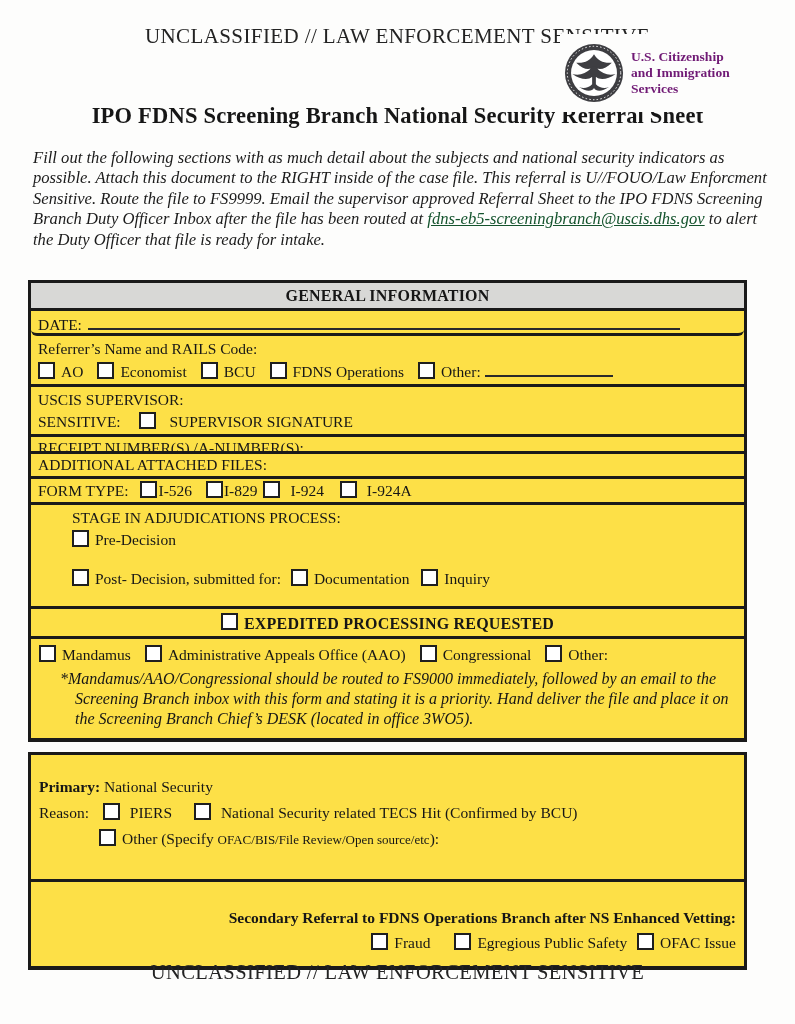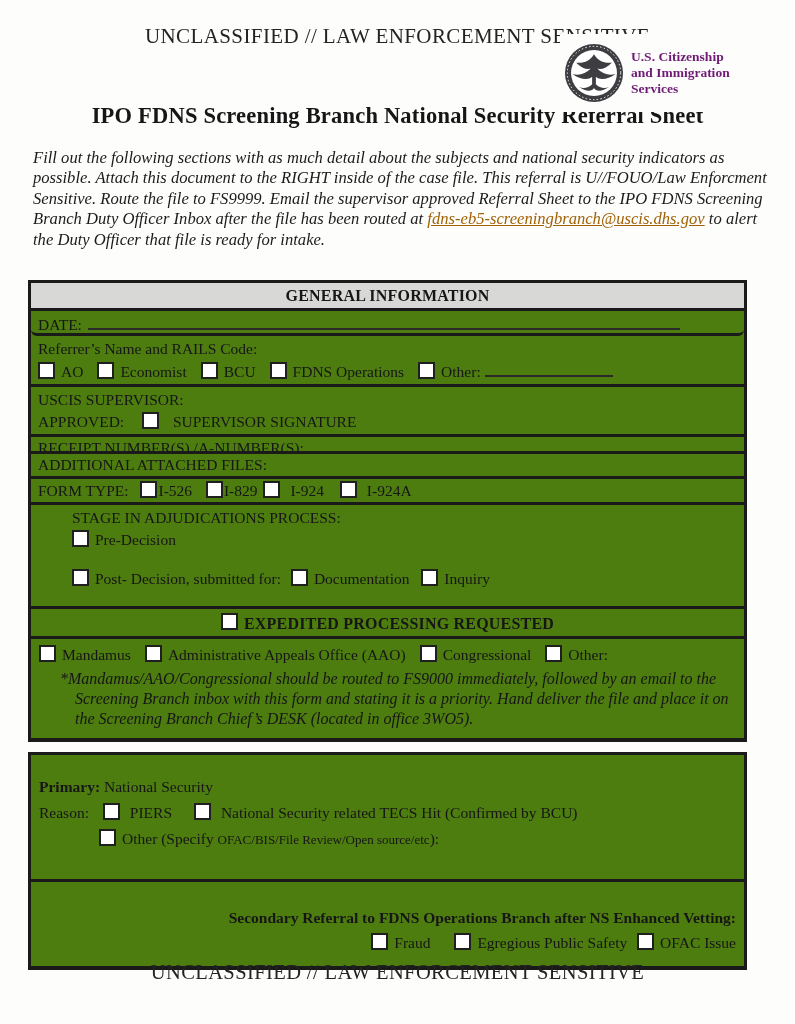--- a/index.html
+++ b/index.html
@@ -22,24 +22,24 @@
   
   .title{
     position:absolute;top:103px;left:0;width:100%;margin:0;text-align:center;
     font-size:22.5px;font-weight:bold;letter-spacing:.2px;
   }
   
   .intro{
     position:absolute;top:148px;left:33px;width:734px;margin:0;
     font-style:italic;font-size:16.6px;line-height:1.23;color:#1b1b1b;
   }
-  .intro .email{color:#a16207;text-decoration:underline;cursor:pointer;}
+  .intro .email{color:#14532d;text-decoration:underline;cursor:pointer;}
   
   .box{
-    position:absolute;left:28px;width:713px;background:#4d7c0f;
+    position:absolute;left:28px;width:713px;background:#fde047;
     border:3px solid #1a1a1a;border-bottom-width:4px;box-sizing:content-box;
   }
   .gen-box{top:280px;}
   .exp-box{top:606px;}
   .reason-box{top:752px;}
   .sec-header{
     text-align:center;font-weight:bold;font-size:16px;letter-spacing:.2px;
     padding:4px 0 3px;border-bottom:3px solid #1a1a1a;
   }
   .sec-header.gray{background:#d8d8d6;}
@@ -122,21 +122,21 @@
     <div class="row" style="height:51px;">
       <span class="line">Referrer’s Name and RAILS Code:</span>
       <span class="line">
         <span class="cb-group"><span class="cb"></span><span>AO</span></span><span class="cb-group"><span class="cb"></span><span>Economist</span></span><span class="cb-group"><span class="cb"></span><span>BCU</span></span><span class="cb-group"><span class="cb"></span><span>FDNS Operations</span></span><span class="cb-group"><span class="cb"></span><span>Other:</span><span class="fill-line other-line"></span></span>
       </span>
     </div>
 
     <div class="row" style="height:50px;">
       <span class="line">USCIS SUPERVISOR:</span>
       <span class="line">
-        <span>APPROVED:</span>
+        <span>SENSITIVE:</span>
         <span class="gap-sm"></span><span class="cb"></span>
         <span class="indent-label">SUPERVISOR SIGNATURE</span>
       </span>
     </div>
 
     <div class="row" style="height:17px;">
       <span>RECEIPT NUMBER(S) /A-NUMBER(S):</span>
     </div>
 
     <div class="row" style="height:25px;">

